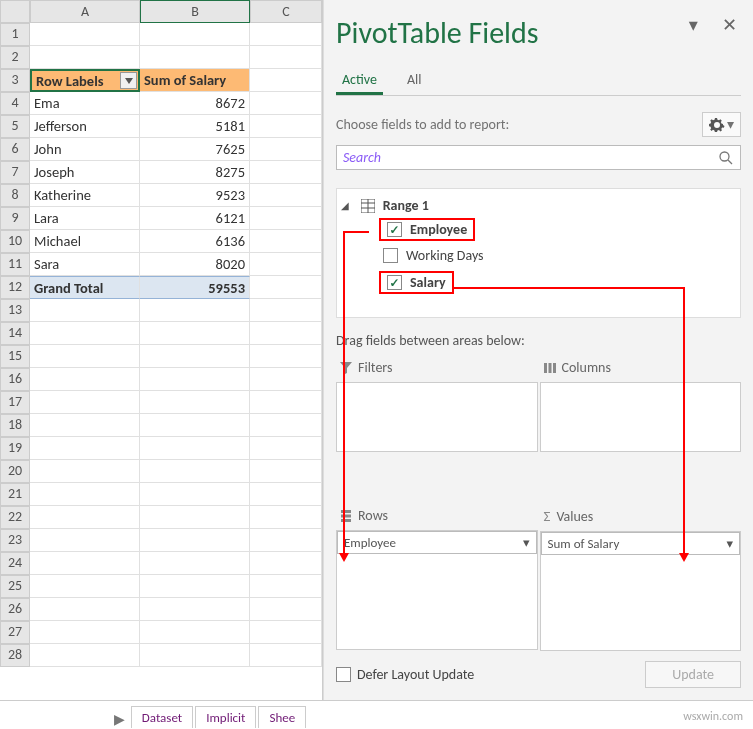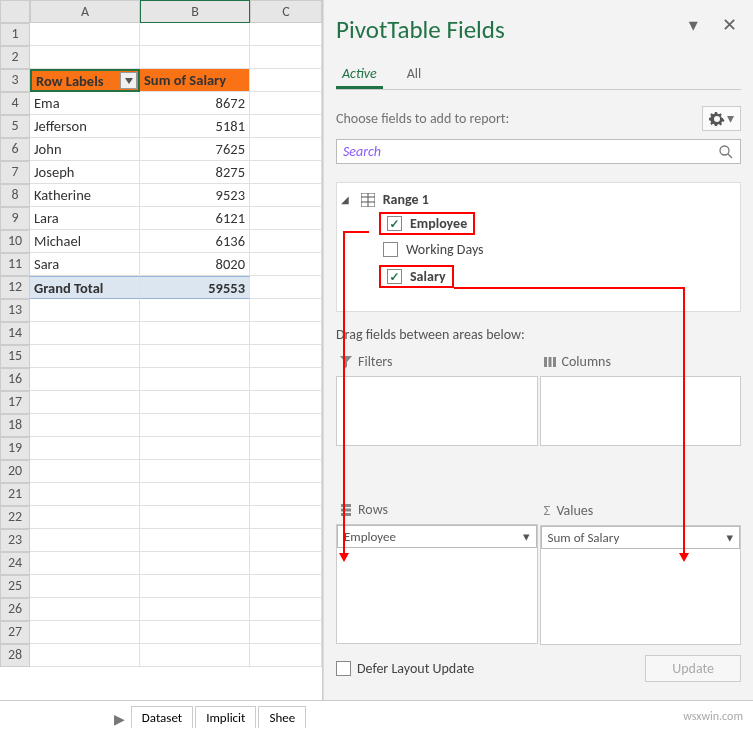--- a/index.html
+++ b/index.html
@@ -4,36 +4,36 @@
   <style>
     * { box-sizing: border-box; font-family: "Segoe UI", Calibri, Arial, sans-serif; }
     body { margin: 0; background: #fff; font-size: 14px; color: #444; width: 753px; }
     .container { display: flex; height: 700px; }
     .sheet { flex: 0 0 322px; border-right: 1px solid #ccc; position: relative; }
     .grid { display: grid; grid-template-columns: 30px 110px 110px 72px; }
     .hdr { background: #e6e6e6; border: 1px solid #ccc; text-align: center; padding: 2px 0; color: #555; font-size: 14px; }
     .rh { background: #e6e6e6; border: 1px solid #ccc; text-align: center; color: #555; height: 23px; line-height: 19px; font-size: 14px; }
     .cell { border-right: 1px solid #e0e0e0; border-bottom: 1px solid #e0e0e0; padding: 2px 4px; height: 23px; font-size: 14.5px; color: #333; overflow: hidden; }
     .cell.r { text-align: right; }
-    .cell.bold { font-weight: bold; background: #f97316; }
+    .cell.bold { font-weight: bold; background: #fdba74; }
     .cell.gt { font-weight: bold; background: #dce6f1; border-top: 1px solid #95b3d7; border-bottom: 1px solid #95b3d7; }
     .sheet-cell-a3 { display: flex; justify-content: space-between; align-items: center; border: 2px solid #217346; padding: 0 0 0 4px; }
     .dropdown-btn { width: 17px; height: 17px; border: 1px solid #999; background: #f0f0f0; display: flex; align-items: center; justify-content: center; margin-right: 1px; }
     .sel-b { background: #e6e6e6; border: 1px solid #217346; }
     
     .tabs { display: flex; border-top: 1px solid #ccc; background: #fff; height: 28px; align-items: flex-end; padding-left: 108px; }
     .tabarrow { color: #777; padding: 0 6px; }
-    .tab { border: 1px solid #ccc; border-bottom: none; background: #fff; padding: 3px 10px; font-size: 13px; color: #000000; margin-right: 2px; }
+    .tab { border: 1px solid #ccc; border-bottom: none; background: #fff; padding: 3px 10px; font-size: 13px; color: #701a75; margin-right: 2px; }
     
     .pane { flex: 1; background: #f3f3f3; border-left: 1px solid #ddd; padding: 14px 12px 8px 12px; position: relative; display: flex; flex-direction: column; }
-    .pane-title { color: #217346; font-size: 25px; font-weight: 300; }
+    .pane-title { color: #217346; font-size: 30px; font-weight: 300; }
     .pane-ctrl { position: absolute; top: 14px; right: 16px; display: flex; gap: 24px; font-size: 18px; color: #666; }
     .ptabs { display: flex; border-bottom: 1px solid #ccc; margin-top: 16px; }
     .ptab { padding: 4px 6px; color: #666; margin-right: 18px; font-size: 14px; }
-    .ptab.active { color: #217346; border-bottom: 3px solid #217346; font-style: italic; }
+    .ptab.active { color: #217346; border-bottom: 3px solid #217346; }
     .choose-row { display: flex; justify-content: space-between; align-items: center; margin: 16px 0 8px; color: #737373; }
     .gear { border: 1px solid #ccc; padding: 3px 6px; background: #fafafa; display: flex; align-items: center; }
     .search { display: flex; border: 1px solid #bbb; background: #fff; padding: 3px 6px; margin-bottom: 18px; align-items: center; font-style: italic; color: #8b5cf6; }
     .search span:first-child { flex: 1; }
     .field-tree { background: #fff; border: 1px solid #ddd; padding: 6px 4px; min-height: 130px; }
     .tree-row { display: flex; align-items: center; padding: 2px 0; }
     .range-lbl { font-weight: bold; margin-left: 8px; }
     .tbl-icon { display: inline-flex; width: 14px; height: 14px; margin-left: 12px; }
     .field-row { display: inline-flex; align-items: center; padding: 2px 4px; margin-left: 38px; }
     .chk { width: 15px; height: 15px; border: 1px solid #888; margin-right: 8px; display: flex; align-items: center; justify-content: center; background: #fff; }

